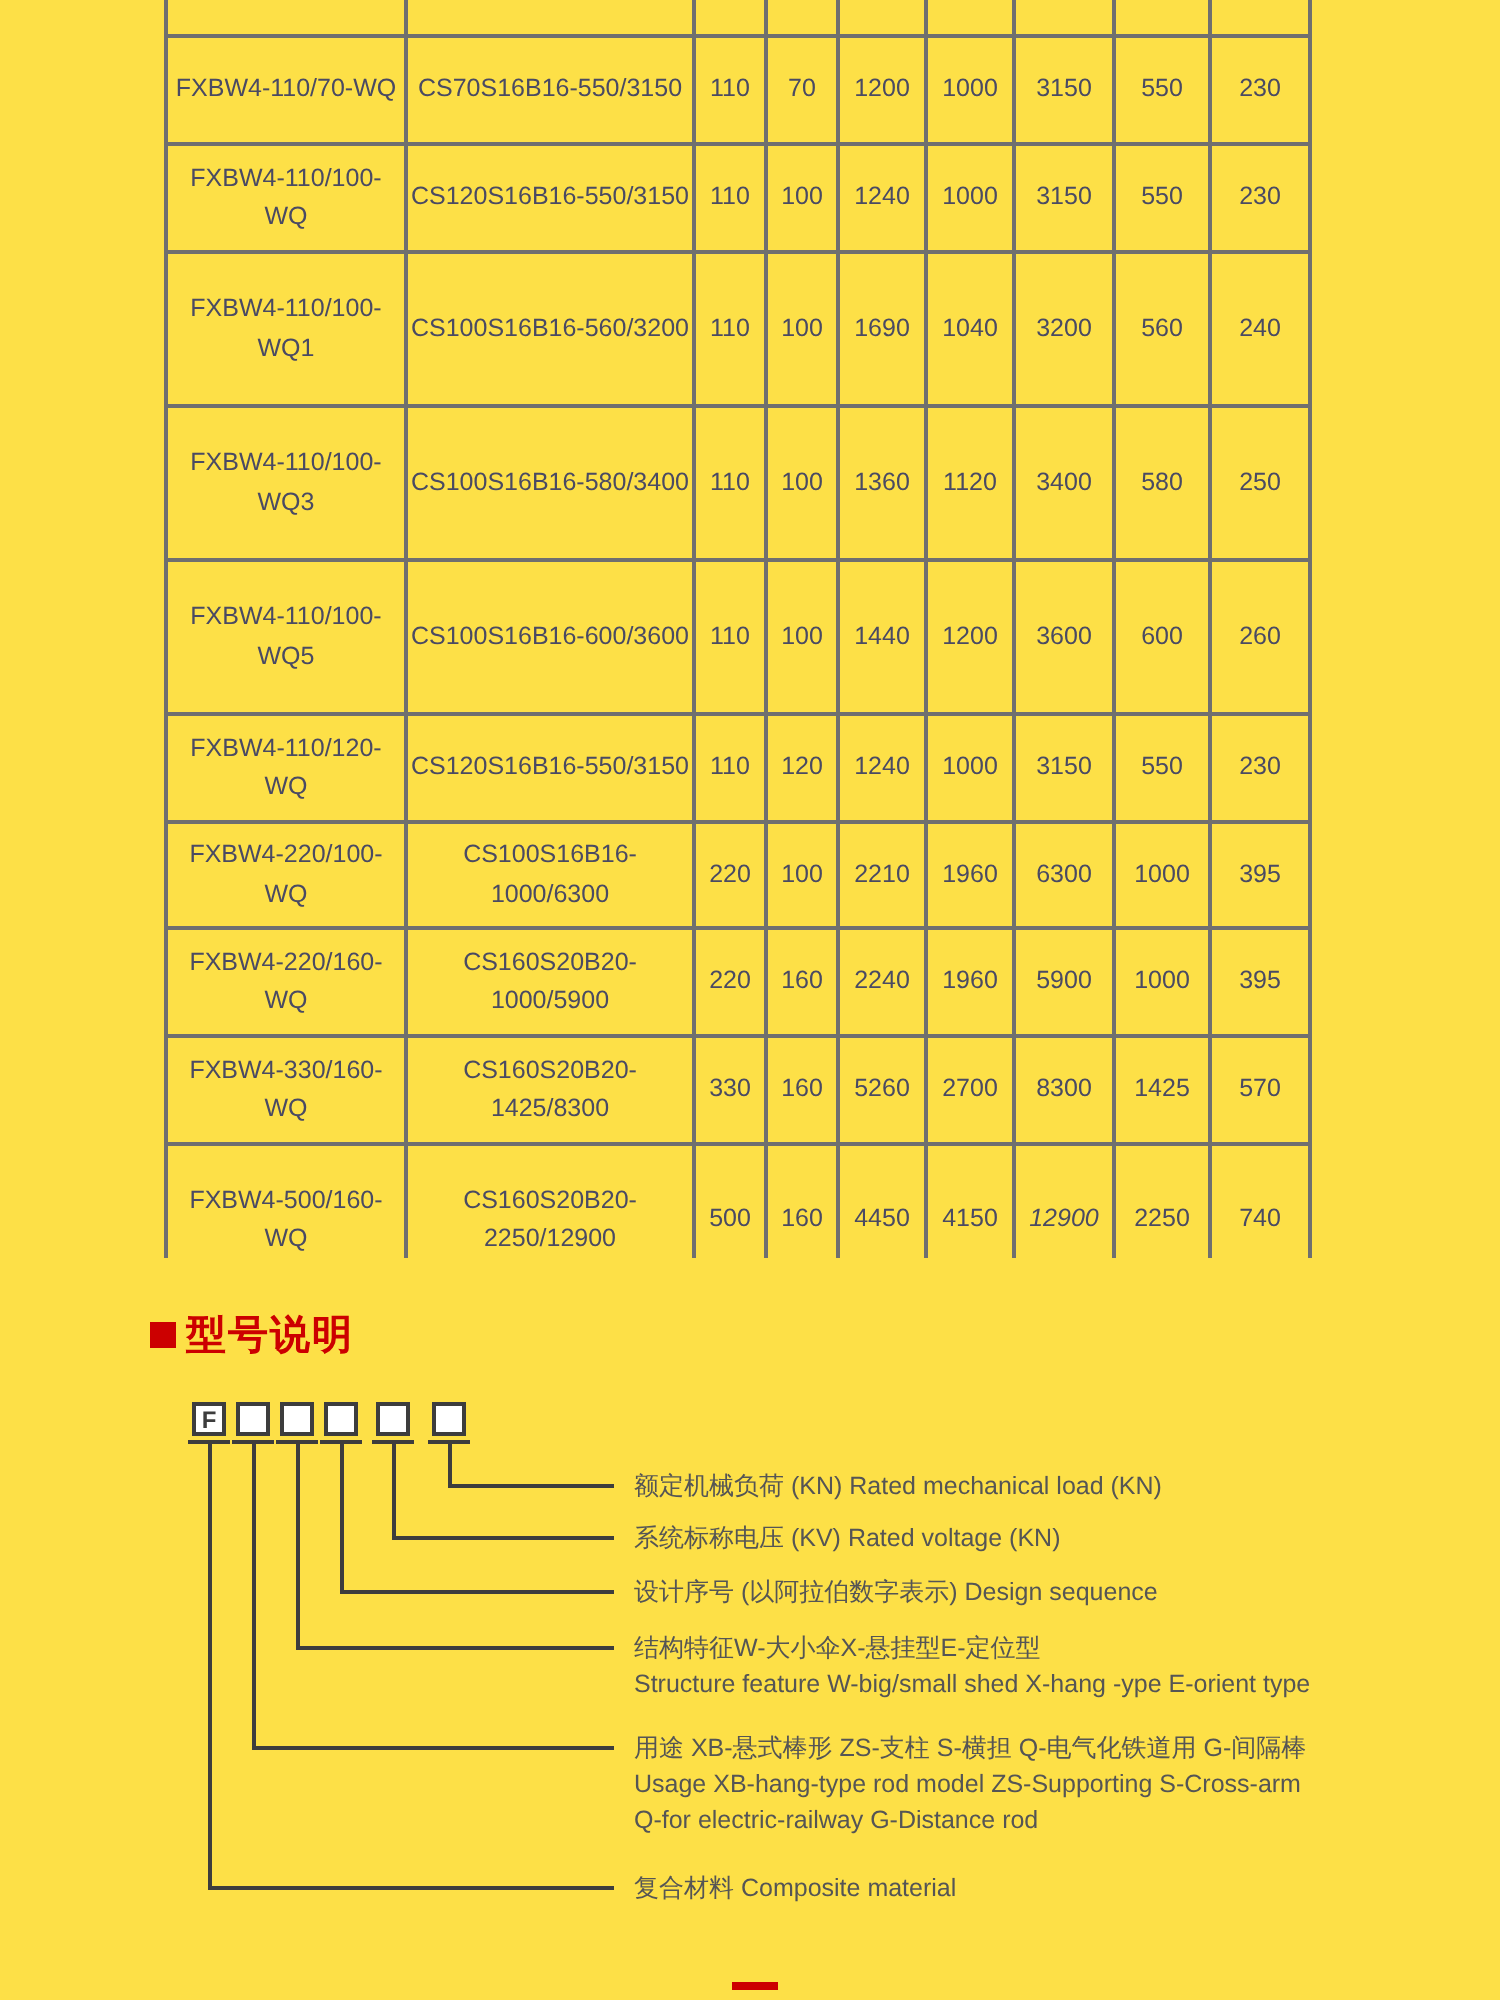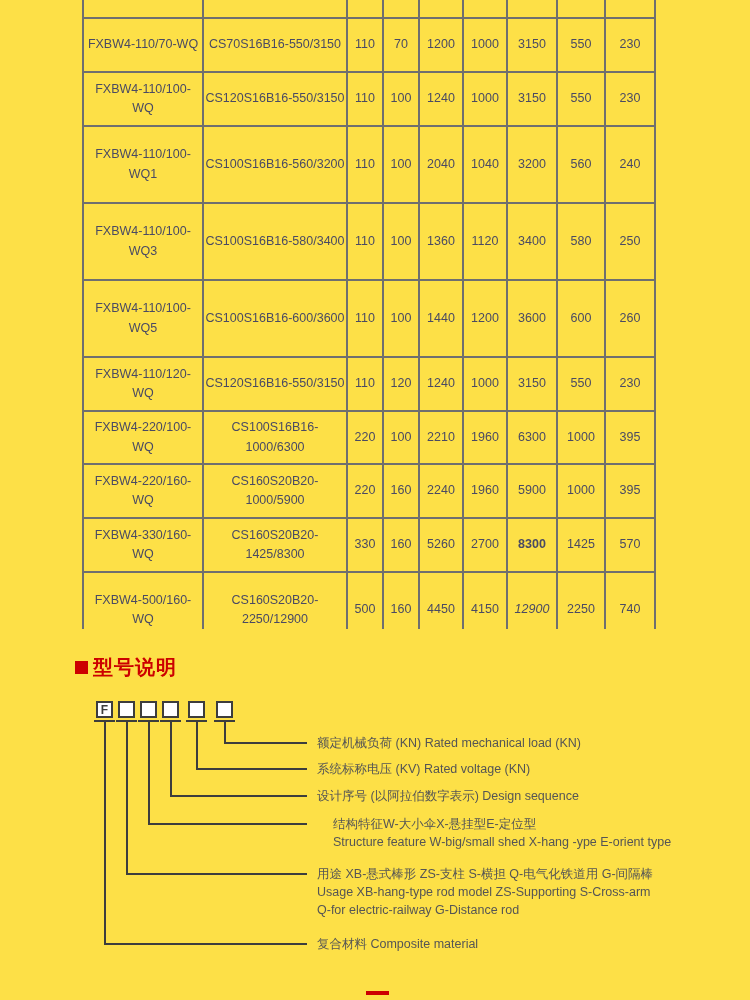--- a/index.html
+++ b/index.html
@@ -84,21 +84,21 @@
             <td style="height: 50px; border-color: rgb(111, 111, 111); color: rgb(74, 74, 99);">3150</td>
             <td style="height: 50px; border-color: rgb(111, 111, 111); color: rgb(74, 74, 99);">550</td>
             <td style="height: 50px; border-color: rgb(111, 111, 111); color: rgb(74, 74, 99);">230</td>
           </tr>
           <tr>
             <td style="height: 73px; border-color: rgb(111, 111, 111); color: rgb(74, 74, 99);">FXBW4-110/100-
 WQ1</td>
             <td style="height: 73px; border-color: rgb(111, 111, 111); color: rgb(74, 74, 99);">CS100S16B16-560/3200</td>
             <td style="height: 73px; border-color: rgb(111, 111, 111); color: rgb(74, 74, 99);">110</td>
             <td style="height: 73px; border-color: rgb(111, 111, 111); color: rgb(74, 74, 99);">100</td>
-            <td style="height: 73px; border-color: rgb(111, 111, 111); color: rgb(74, 74, 99);">2040</td>
+            <td style="height: 73px; border-color: rgb(111, 111, 111); color: rgb(74, 74, 99);">1690</td>
             <td style="height: 73px; border-color: rgb(111, 111, 111); color: rgb(74, 74, 99);">1040</td>
             <td style="height: 73px; border-color: rgb(111, 111, 111); color: rgb(74, 74, 99);">3200</td>
             <td style="height: 73px; border-color: rgb(111, 111, 111); color: rgb(74, 74, 99);">560</td>
             <td style="height: 73px; border-color: rgb(111, 111, 111); color: rgb(74, 74, 99);">240</td>
           </tr>
           <tr>
             <td style="height: 73px; border-color: rgb(111, 111, 111); color: rgb(74, 74, 99);">FXBW4-110/100-
 WQ3</td>
             <td style="height: 73px; border-color: rgb(111, 111, 111); color: rgb(74, 74, 99);">CS100S16B16-580/3400</td>
             <td style="height: 73px; border-color: rgb(111, 111, 111); color: rgb(74, 74, 99);">110</td>
@@ -154,21 +154,21 @@
             <td style="height: 50px; border-color: rgb(111, 111, 111); color: rgb(74, 74, 99);">1000</td>
             <td style="height: 50px; border-color: rgb(111, 111, 111); color: rgb(74, 74, 99);">395</td>
           </tr>
           <tr>
             <td style="height: 50px; border-color: rgb(111, 111, 111); color: rgb(74, 74, 99);">FXBW4-330/160-WQ</td>
             <td style="height: 50px; border-color: rgb(111, 111, 111); color: rgb(74, 74, 99);">CS160S20B20-1425/8300</td>
             <td style="height: 50px; border-color: rgb(111, 111, 111); color: rgb(74, 74, 99);">330</td>
             <td style="height: 50px; border-color: rgb(111, 111, 111); color: rgb(74, 74, 99);">160</td>
             <td style="height: 50px; border-color: rgb(111, 111, 111); color: rgb(74, 74, 99);">5260</td>
             <td style="height: 50px; border-color: rgb(111, 111, 111); color: rgb(74, 74, 99);">2700</td>
-            <td style="height: 50px; border-color: rgb(111, 111, 111); color: rgb(74, 74, 99); font-weight: bold;">8300</td>
+            <td style="height: 50px; border-color: rgb(111, 111, 111); color: rgb(74, 74, 99);">8300</td>
             <td style="height: 50px; border-color: rgb(111, 111, 111); color: rgb(74, 74, 99);">1425</td>
             <td style="height: 50px; border-color: rgb(111, 111, 111); color: rgb(74, 74, 99);">570</td>
           </tr>
           <tr>
             <td style="height: 72px; border-color: rgb(111, 111, 111); color: rgb(74, 74, 99);">FXBW4-500/160-WQ</td>
             <td style="height: 72px; border-color: rgb(111, 111, 111); color: rgb(74, 74, 99);">CS160S20B20-
 2250/12900</td>
             <td style="height: 72px; border-color: rgb(111, 111, 111); color: rgb(74, 74, 99);">500</td>
             <td style="height: 72px; border-color: rgb(111, 111, 111); color: rgb(74, 74, 99);">160</td>
             <td style="height: 72px; border-color: rgb(111, 111, 111); color: rgb(74, 74, 99);">4450</td>
@@ -209,21 +209,21 @@
       <div class="legend-item" style="left: 317px; top: 760px;">
         <div class="legend-line">系统标称电压 (KV) Rated voltage (KN)</div>
       </div>
       <div class="vline" style="left: 170px; top: 722px; height: 75px;"></div>
       <div class="hline" style="left: 170px; top: 795px; width: 137px;"></div>
       <div class="legend-item" style="left: 317px; top: 787px;">
         <div class="legend-line">设计序号 (以阿拉伯数字表示) Design sequence</div>
       </div>
       <div class="vline" style="left: 148px; top: 722px; height: 103px;"></div>
       <div class="hline" style="left: 148px; top: 823px; width: 159px;"></div>
-      <div class="legend-item" style="left: 333px; top: 815px;">
+      <div class="legend-item" style="left: 317px; top: 815px;">
         <div class="legend-line">结构特征W-大小伞X-悬挂型E-定位型</div>
         <div class="legend-line">Structure feature W-big/small shed X-hang -ype E-orient type</div>
       </div>
       <div class="vline" style="left: 126px; top: 722px; height: 153px;"></div>
       <div class="hline" style="left: 126px; top: 873px; width: 181px;"></div>
       <div class="legend-item" style="left: 317px; top: 865px;">
         <div class="legend-line">用途 XB-悬式棒形 ZS-支柱 S-横担 Q-电气化铁道用 G-间隔棒</div>
         <div class="legend-line">Usage XB-hang-type rod model  ZS-Supporting S-Cross-arm</div>
         <div class="legend-line">Q-for electric-railway G-Distance rod</div>
       </div>

